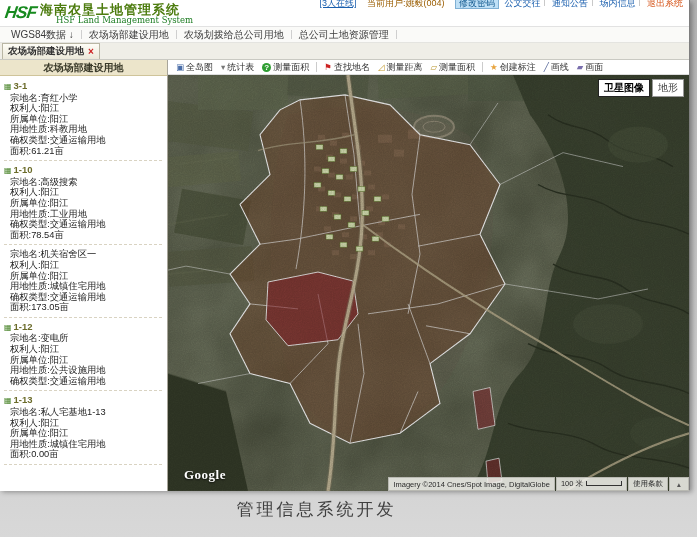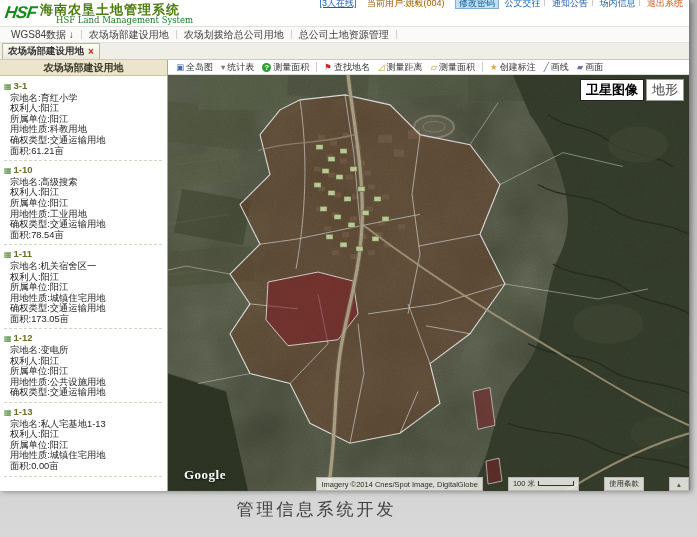--- a/index.html
+++ b/index.html
@@ -61,26 +61,26 @@
   .ic-ruler{color:#c39a2e;}
   .ic-area{color:#b8952c;}
   .ic-star{color:#e8a33c;}
   .ic-line{color:#556699;font-weight:bold;}
   .ic-poly{color:#7a6fae;}
   .t-sep{width:1px;height:10px;background:#ccc;margin:0 3px;}
   .map{flex:1;position:relative;overflow:hidden;background:#4e5340;cursor:grab;}
   .map svg{position:absolute;left:0;top:0;width:100%;height:100%;}
   
   .layer-btns{position:absolute;top:4px;right:5px;display:flex;}
-  .layer-btn{font-size:13px;padding:1px 5px;background:#fff;cursor:pointer;white-space:nowrap;}
+  .layer-btn{font-size:10px;padding:1px 5px;background:#fff;cursor:pointer;white-space:nowrap;}
   .layer-btn.active{border:1px solid #222;font-weight:bold;color:#000;}
   .layer-btn.inactive{border:1px solid #999;color:#444;margin-left:2px;}
   .google-logo{position:absolute;left:16px;bottom:8px;color:#fff;font-size:13px;font-weight:bold;
     font-family:"Liberation Serif","DejaVu Serif",serif;text-shadow:0 1px 2px rgba(0,0,0,.8);letter-spacing:.5px;}
-  .attrib-bar{position:absolute;right:0;bottom:0;display:flex;align-items:stretch;font-size:7.5px;color:#2b2b2b;gap:24px;}
+  .attrib-bar{position:absolute;right:0;bottom:0;display:flex;align-items:stretch;font-size:7.5px;color:#2b2b2b;}
   .attrib-box{background:rgba(245,245,240,.85);border:1px solid #b9b9b2;padding:1px 4px;white-space:nowrap;
     display:flex;align-items:center;margin-left:1px;}
   .scale-line{display:inline-block;width:34px;height:4px;border-left:1px solid #333;border-right:1px solid #333;
     border-bottom:1px solid #333;margin-left:3px;margin-bottom:1px;}
   .attrib-toggle{width:10px;justify-content:center;cursor:pointer;color:#555;}
   
   .caption{position:absolute;left:0;top:498px;width:633px;text-align:center;
     font-size:17px;color:#3f3f3f;letter-spacing:3px;}
 </style>
 </head>
@@ -141,21 +141,20 @@
           <div class="parcel-id"><span class="picon">▦</span><span>1-10</span></div>
           <div class="pline">宗地名:高级搜索</div>
           <div class="pline">权利人:阳江</div>
           <div class="pline">所属单位:阳江</div>
           <div class="pline">用地性质:工业用地</div>
           <div class="pline">确权类型:交通运输用地</div>
           <div class="pline">面积:78.54亩</div>
         </div>
 
         <div class="parcel">
-          <div class="parcel-id"><span class="picon">▦</span><span>1-11</span></div>
           <div class="pline">宗地名:机关宿舍区一</div>
           <div class="pline">权利人:阳江</div>
           <div class="pline">所属单位:阳江</div>
           <div class="pline">用地性质:城镇住宅用地</div>
           <div class="pline">确权类型:交通运输用地</div>
           <div class="pline">面积:173.05亩</div>
         </div>
 
         <div class="parcel">
           <div class="parcel-id"><span class="picon">▦</span><span>1-12</span></div>

